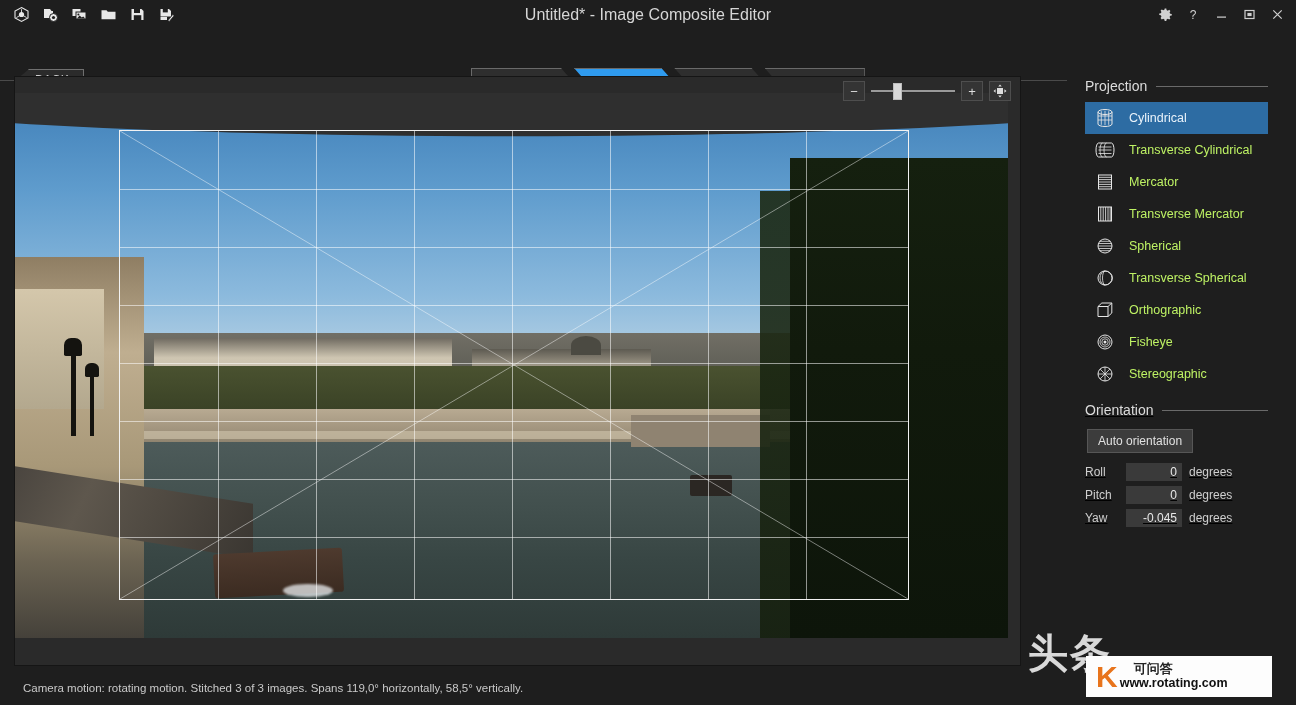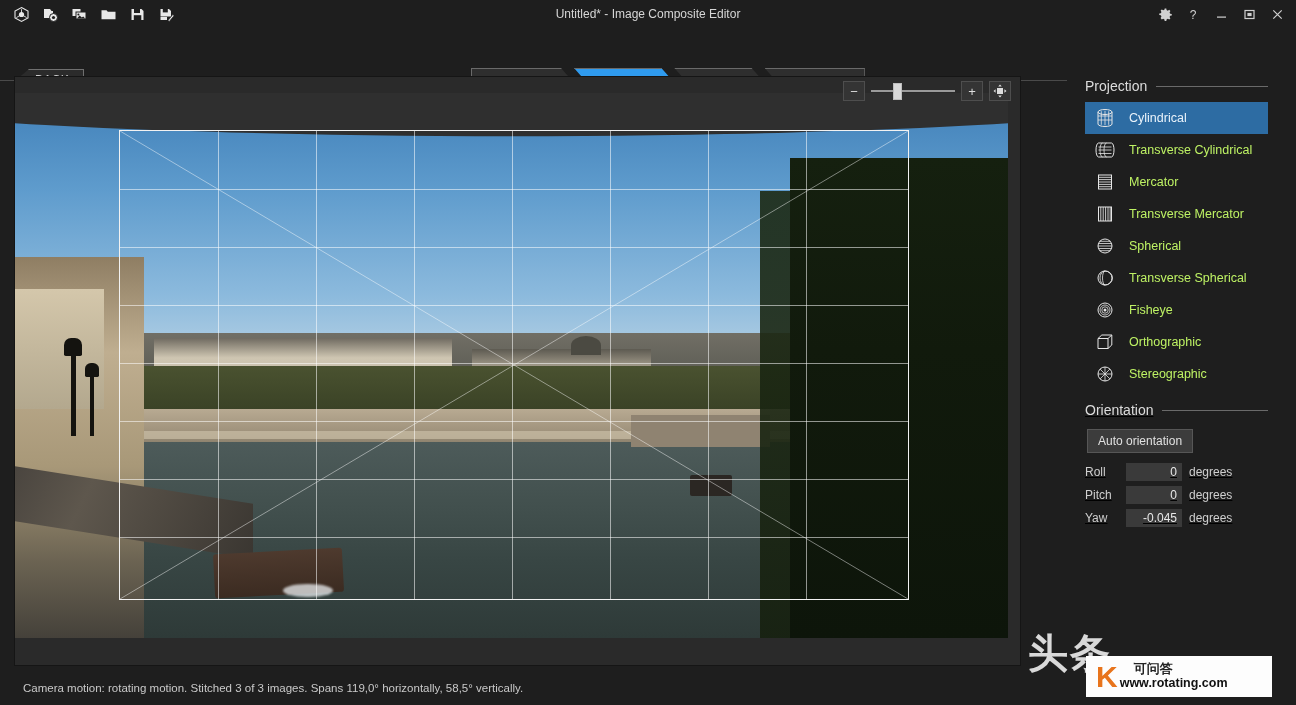--- a/index.html
+++ b/index.html
@@ -28,21 +28,21 @@
   .tb-btn {
     width: 26px; height: 24px;
     display: flex; align-items: center; justify-content: center;
     border-radius: 2px;
   }
   .tb-btn svg { display: block; }
   .title-text {
     position: absolute; left: 0; right: 0; top: 0;
     height: 29px; line-height: 29px;
     text-align: center;
-    color: #d6d6d6; font-size: 12px;
+    color: #d6d6d6; font-size: 16px;
     pointer-events: none;
   }
   .tb-right {
     margin-left: auto; display: flex; align-items: center;
     padding-right: 6px; gap: 2px; position: relative; z-index: 3;
   }
   .win-btn {
     width: 26px; height: 26px;
     display: flex; align-items: center; justify-content: center;
     color: #d0d0d0; font-size: 12px;
@@ -627,37 +627,37 @@
               <circle cx="11" cy="11" r="7" fill="none" stroke="#e6e6e6" stroke-width="1"></circle>
               <path d="M11 4 a5 7 0 0 0 0 14 M11 4 a2.5 7 0 0 0 0 14 M11 4 a7.5 7 0 0 1 0 14" fill="none" stroke="#e6e6e6" stroke-width=".8"></path>
             </svg>
           </span>
           <span>Transverse Spherical</span>
         </div>
 
         <div class="proj-item">
           <span class="proj-icon">
             <svg width="22" height="22" viewBox="0 0 22 22">
+              <path d="M4 7.5 h10 v10 h-10 Z" fill="none" stroke="#e6e6e6" stroke-width="1"></path>
+              <path d="M4 7.5 L7.8 4 h10 v10 L14 17.5 M14 7.5 L17.8 4" fill="none" stroke="#e6e6e6" stroke-width="1"></path>
+            </svg>
+          </span>
+          <span>Orthographic</span>
+        </div>
+
+        <div class="proj-item">
+          <span class="proj-icon">
+            <svg width="22" height="22" viewBox="0 0 22 22">
               <circle cx="11" cy="11" r="7" fill="none" stroke="#e6e6e6" stroke-width="1"></circle>
               <circle cx="11" cy="11" r="5" fill="none" stroke="#e6e6e6" stroke-width=".8"></circle>
               <circle cx="11" cy="11" r="3.2" fill="none" stroke="#e6e6e6" stroke-width=".8"></circle>
               <circle cx="11" cy="11" r="1.5" fill="#e6e6e6"></circle>
             </svg>
           </span>
           <span>Fisheye</span>
-        </div>
-
-        <div class="proj-item">
-          <span class="proj-icon">
-            <svg width="22" height="22" viewBox="0 0 22 22">
-              <path d="M4 7.5 h10 v10 h-10 Z" fill="none" stroke="#e6e6e6" stroke-width="1"></path>
-              <path d="M4 7.5 L7.8 4 h10 v10 L14 17.5 M14 7.5 L17.8 4" fill="none" stroke="#e6e6e6" stroke-width="1"></path>
-            </svg>
-          </span>
-          <span>Orthographic</span>
         </div>
 
         <div class="proj-item">
           <span class="proj-icon">
             <svg width="22" height="22" viewBox="0 0 22 22">
               <circle cx="11" cy="11" r="7" fill="none" stroke="#e6e6e6" stroke-width="1"></circle>
               <path d="M11 4 v14 M4 11 h14 M6.1 6.1 L15.9 15.9 M15.9 6.1 L6.1 15.9" stroke="#e6e6e6" stroke-width=".8" fill="none"></path>
             </svg>
           </span>
           <span>Stereographic</span>

